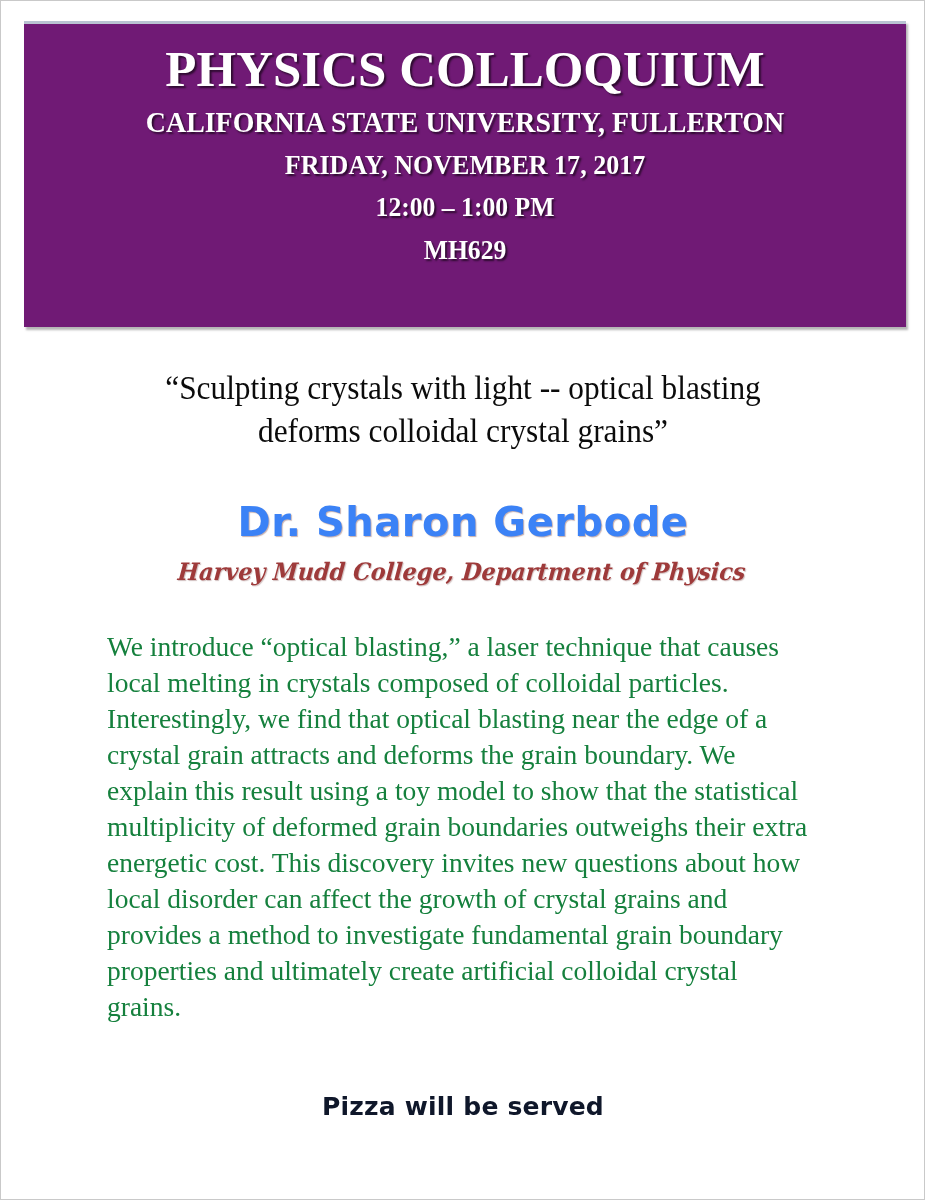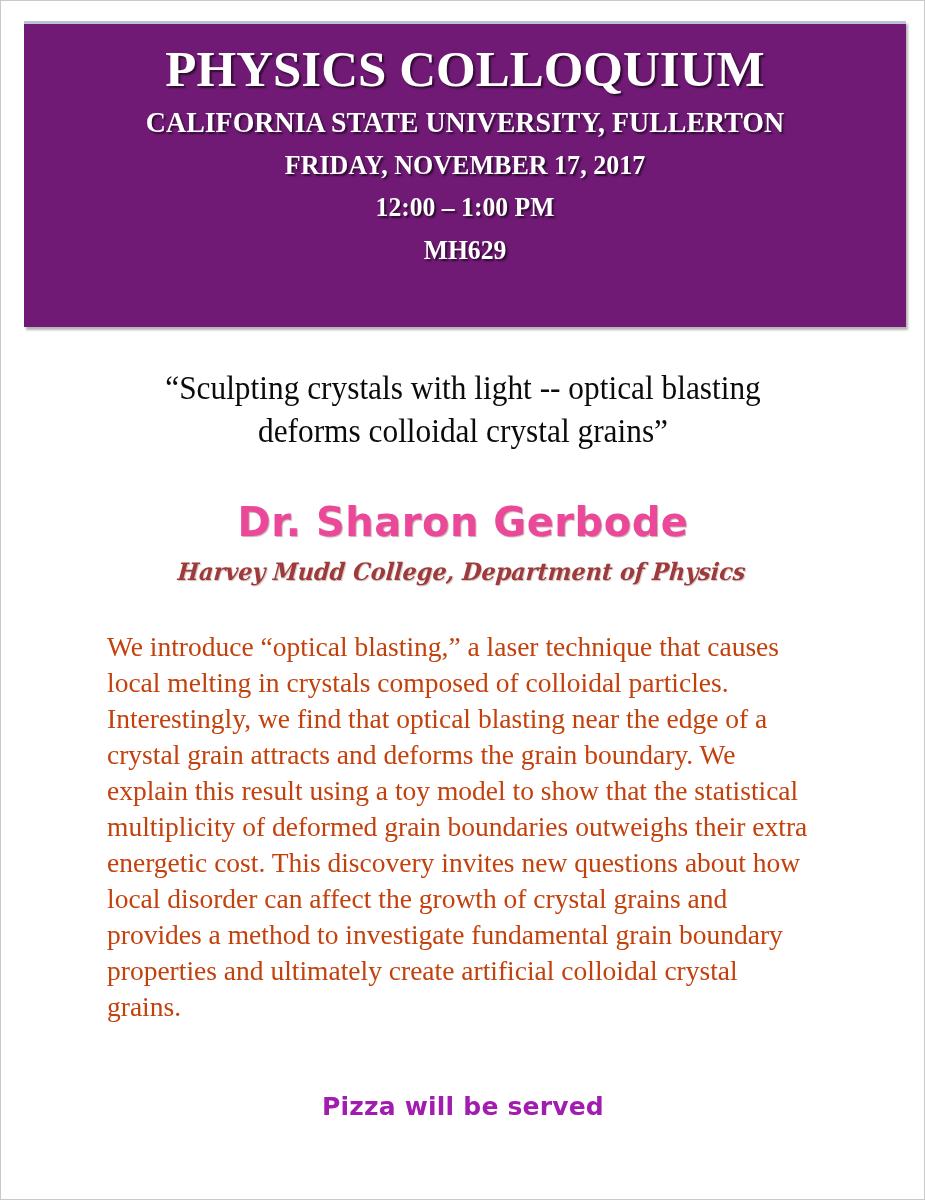--- a/index.html
+++ b/index.html
@@ -87,21 +87,21 @@
     transform-origin: center top;
   }
 
   
   .speaker-name {
     position: absolute;
     left: 62px;
     top: 497px;
     width: 800px;
     text-align: center;
-    color: #ec4899;
+    color: #3b82f6;
     font-family: "DejaVu Sans", "Liberation Sans", sans-serif;
     font-weight: bold;
     font-size: 40px;
     line-height: 48px;
     letter-spacing: 0.5px;
     text-shadow: 1px 1px 1px rgba(150,110,110,0.55);
   }
 
   .speaker-affil {
     position: absolute;
@@ -119,35 +119,35 @@
     transform-origin: center top;
     text-shadow: 1px 1px 1px rgba(150,110,110,0.45);
   }
 
   
   .abstract {
     position: absolute;
     left: 106px;
     top: 628px;
     width: 706px;
-    color: #c2410c;
+    color: #15803d;
     font-family: "Liberation Serif", "DejaVu Serif", serif;
     font-size: 27.5px;
     line-height: 36px;
     text-align: left;
   }
 
   
   .footer-note {
     position: absolute;
     left: 62px;
     top: 1090px;
     width: 800px;
     text-align: center;
-    color: #a21caf;
+    color: #0f172a;
     font-family: "DejaVu Sans", "Liberation Sans", sans-serif;
     font-weight: bold;
     font-size: 25px;
     line-height: 32px;
     letter-spacing: 0.2px;
   }
 </style>
 </head>
 <body>
 

